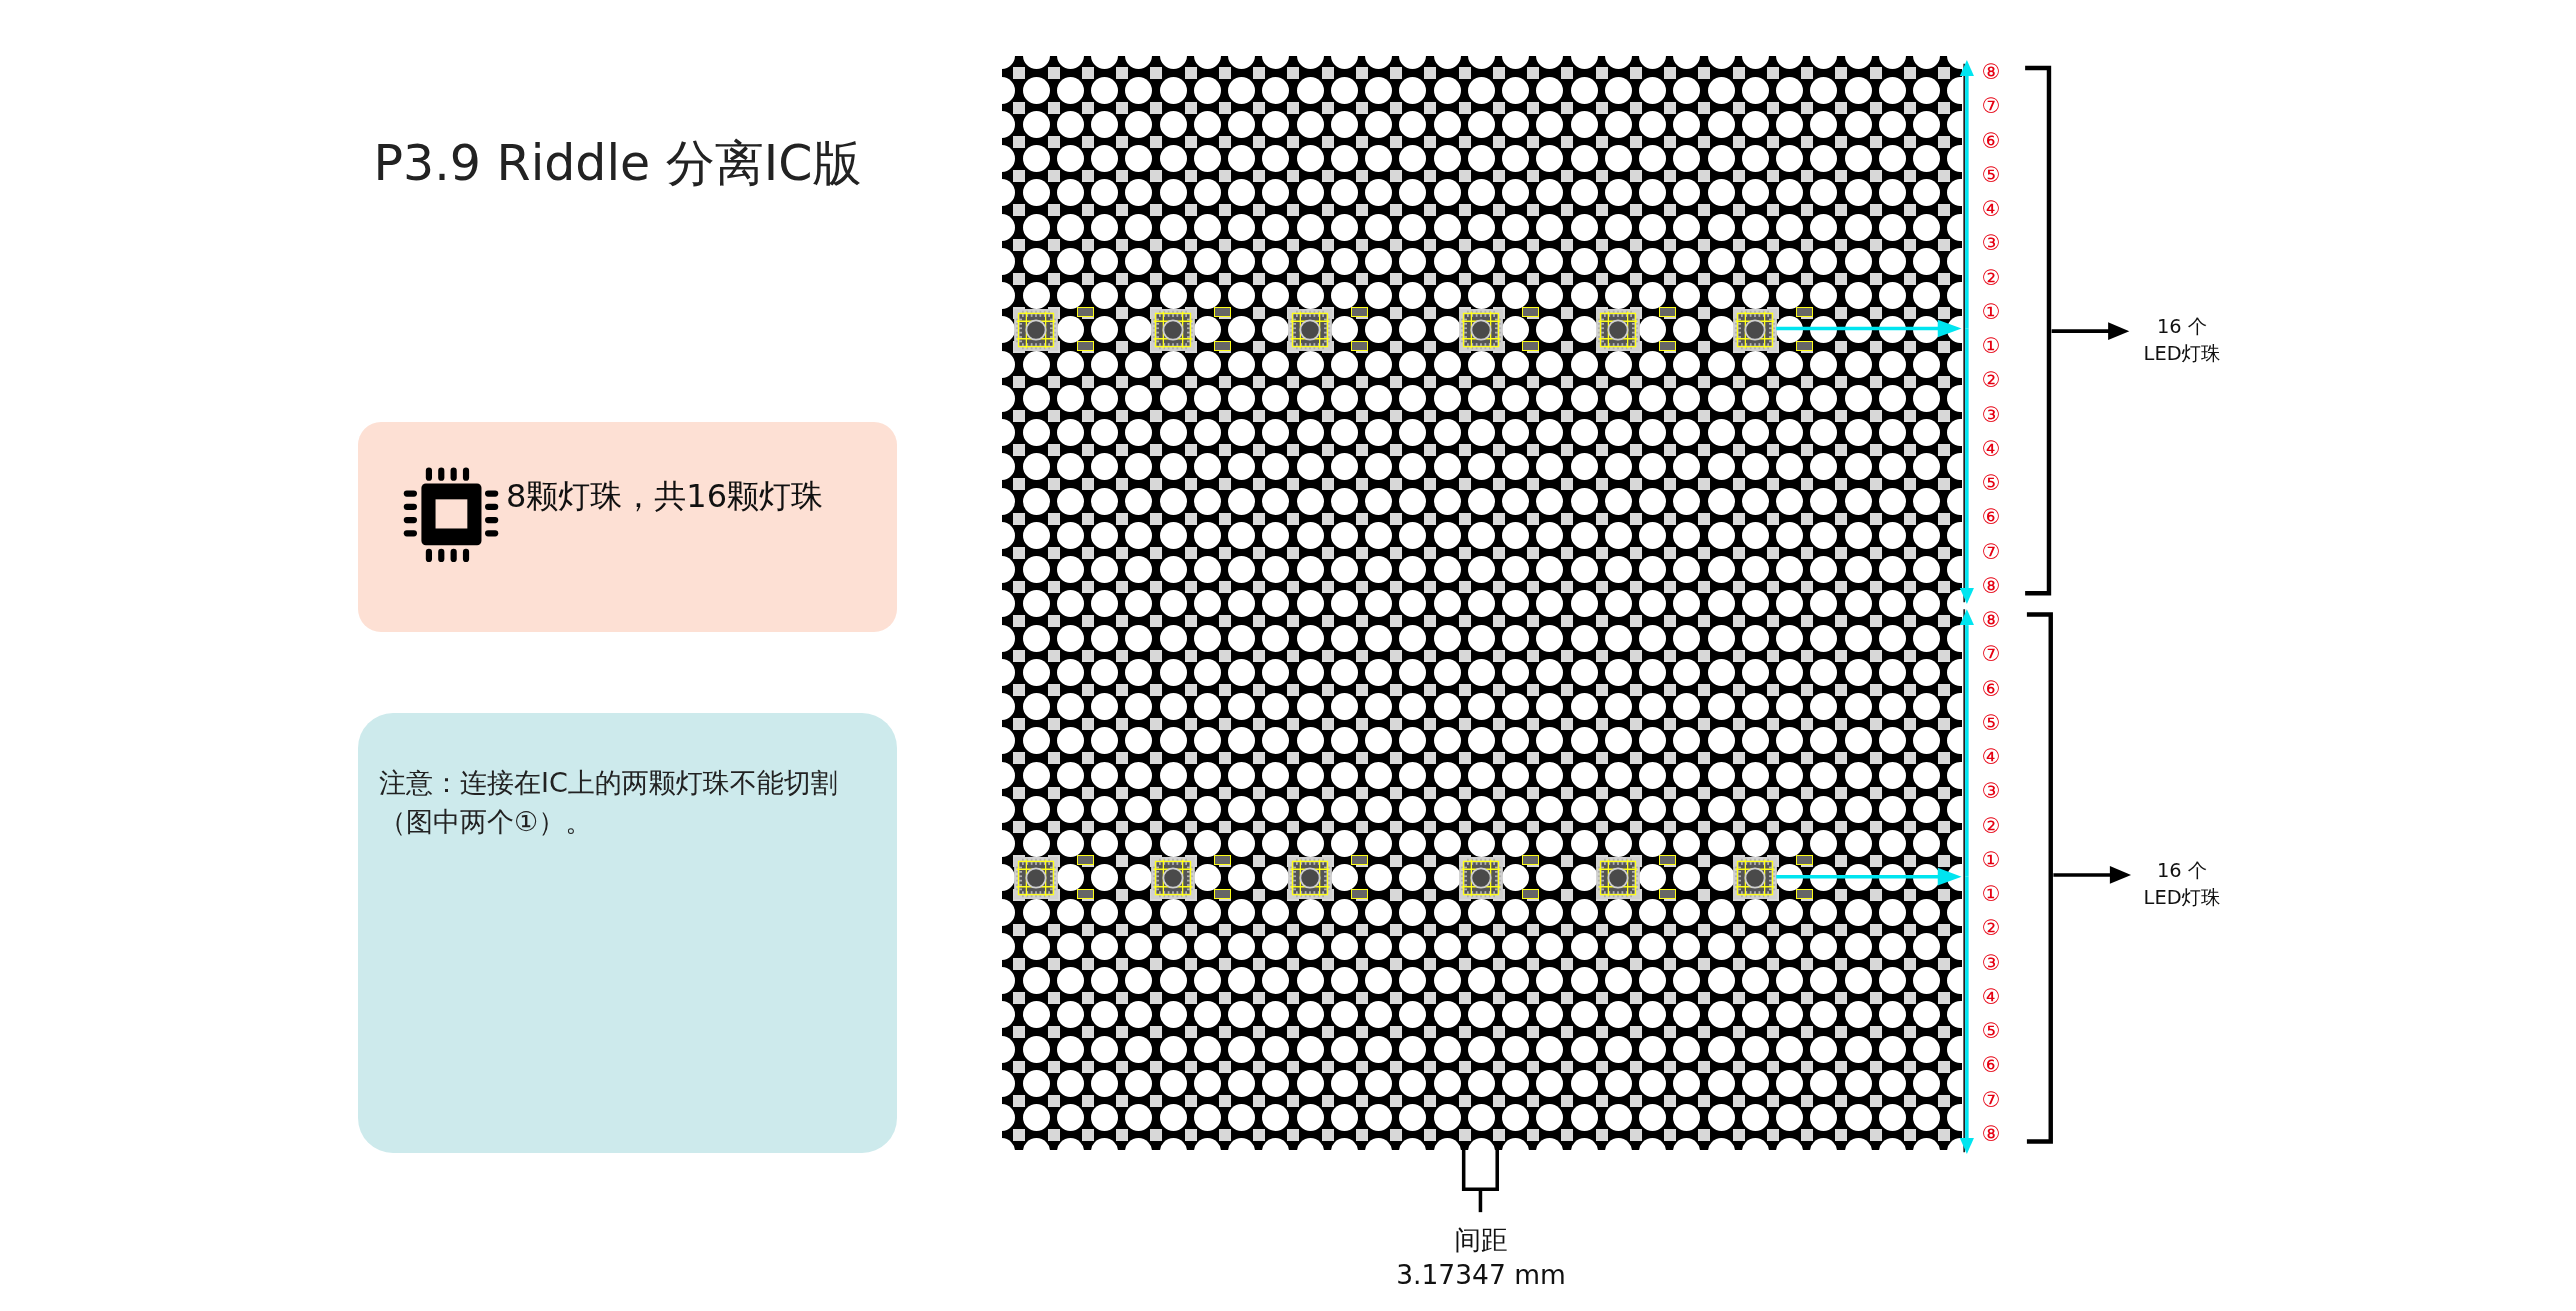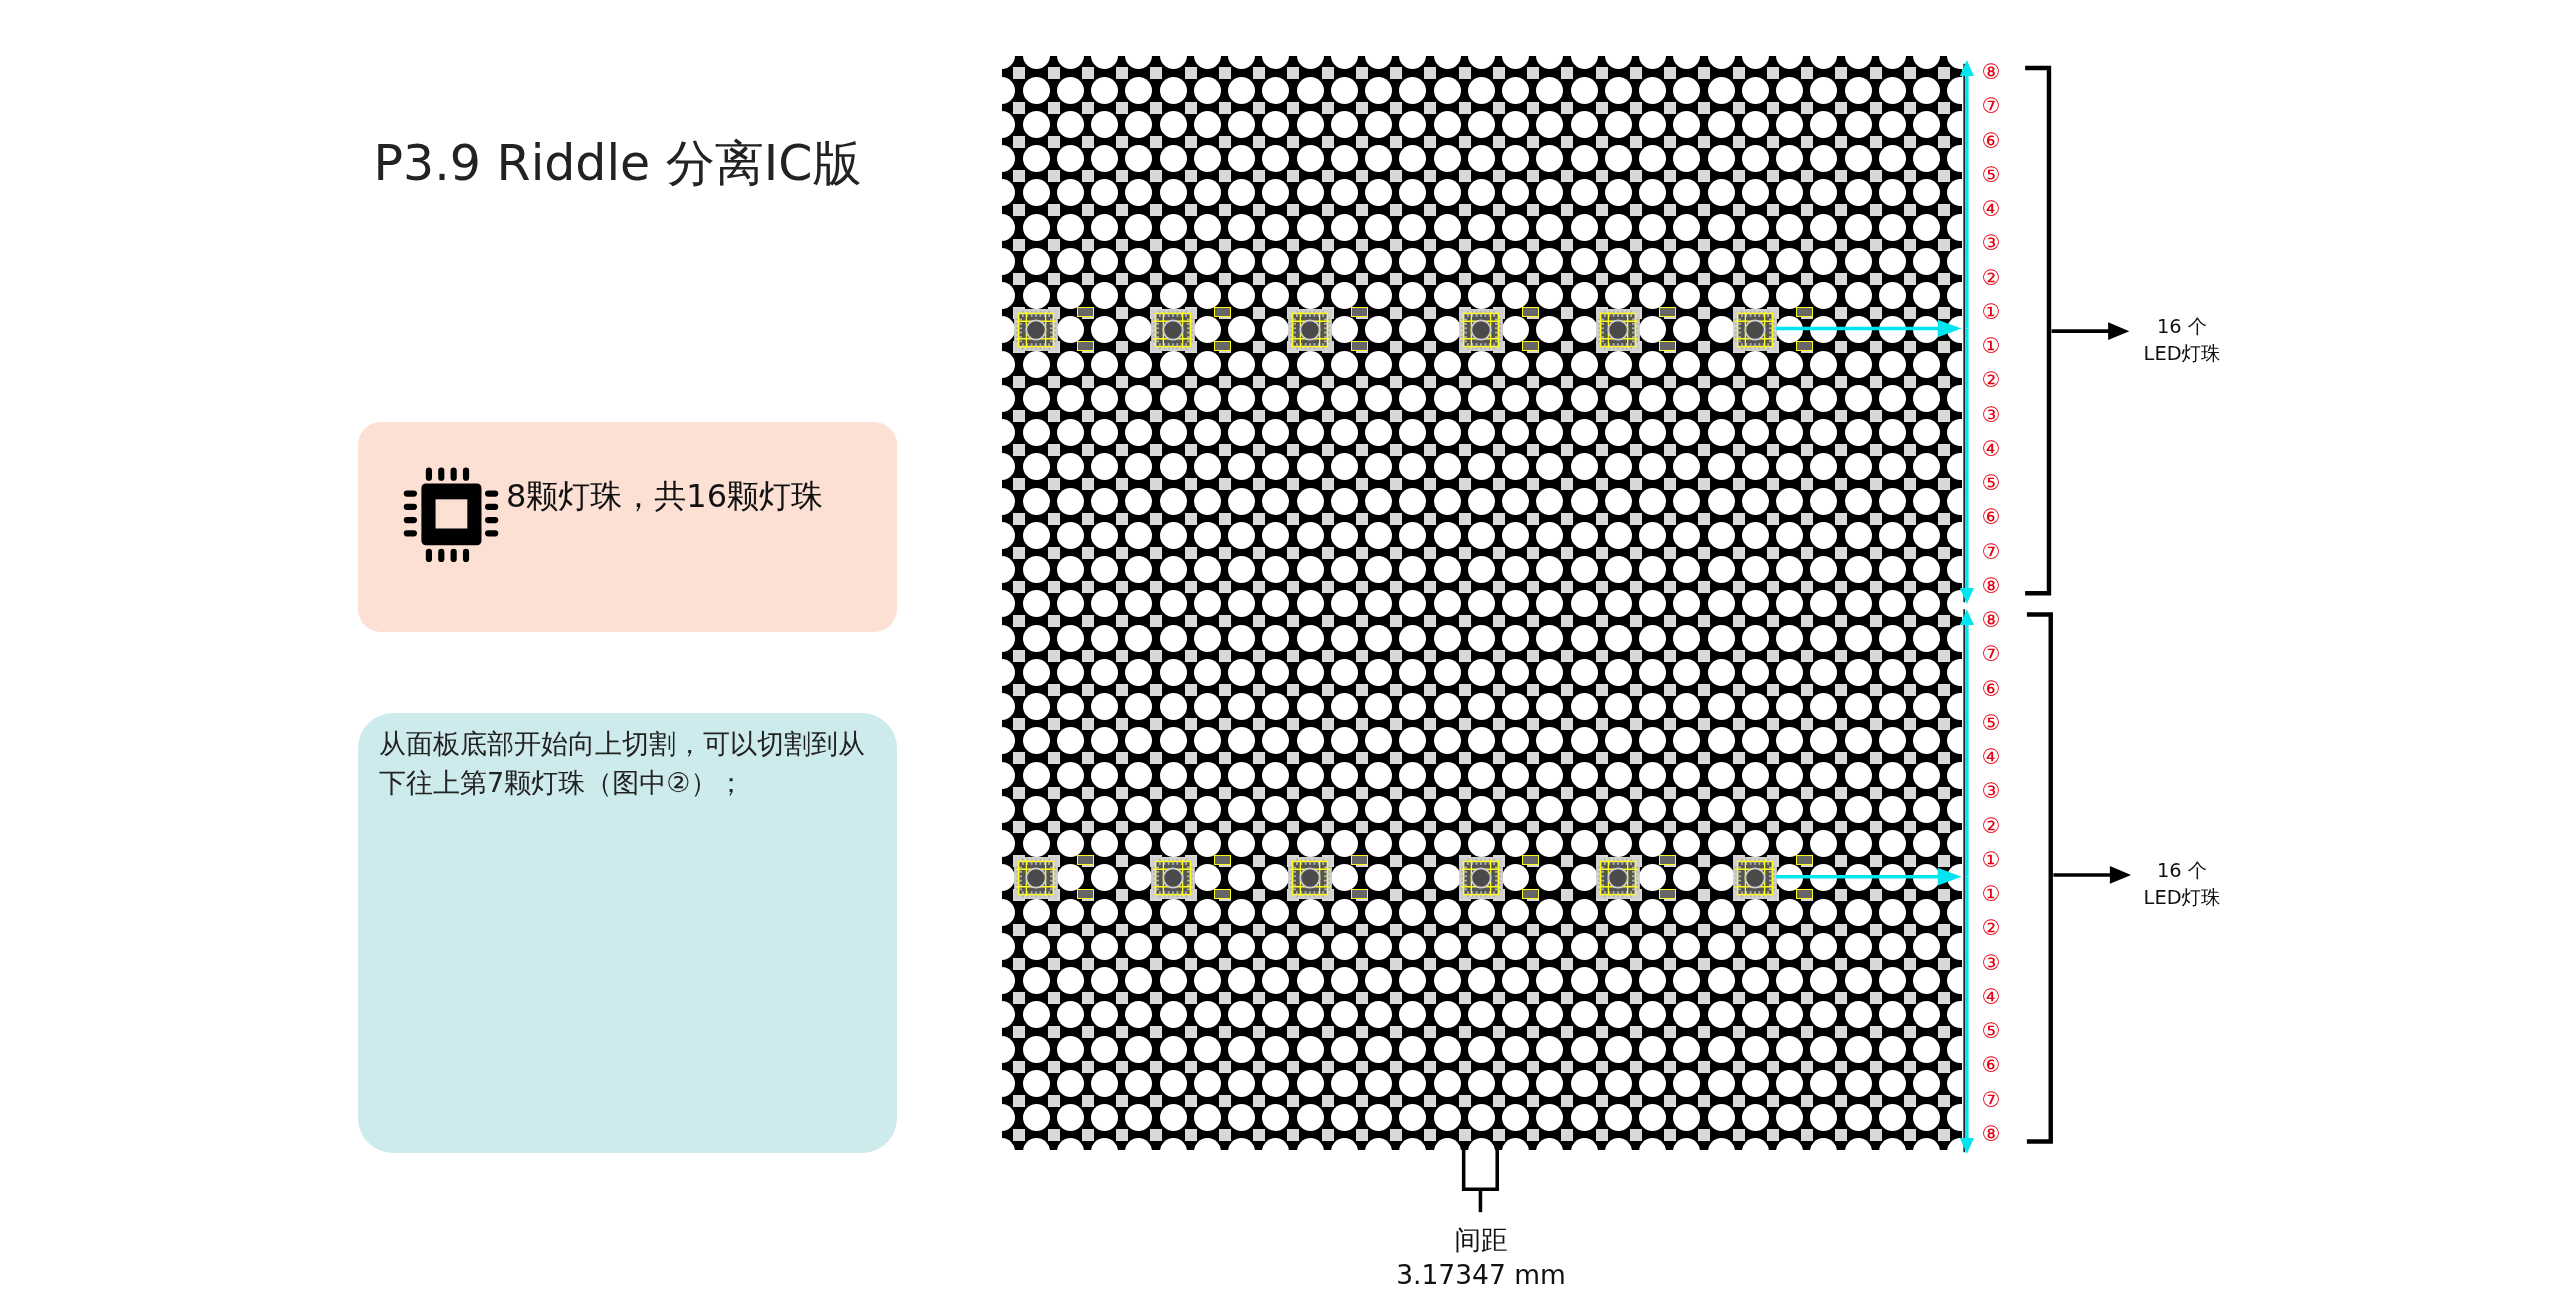--- a/index.html
+++ b/index.html
@@ -53,22 +53,22 @@
         <rect x="96" y="75" width="15" height="7" rx="3.5"></rect>
     </g>
   </svg>
   <div class="pink-text">
     <div>8颗灯珠，共16颗灯珠</div>
   </div>
 </div>
 
 <div class="card card-cyan">
   <div class="cyan-text">
-    <p>从面板底部开始向上切割，可以切割到从下往上第7颗灯珠（图中②）；</p>
     <div class="gap"></div>
+    <p>注意：连接在IC上的两颗灯珠不能切割（图中两个①）。</p>
     <div class="gap"></div>
   </div>
 </div>
 
 <div class="panel" id="panel">
     <div class="hole" style="left:-13.7px;top:-13.7px"></div>
     <div class="hole" style="left:20.6px;top:-13.7px"></div>
     <div class="hole" style="left:55px;top:-13.7px"></div>
     <div class="hole" style="left:89px;top:-13.7px"></div>
     <div class="hole" style="left:123px;top:-13.7px"></div>

